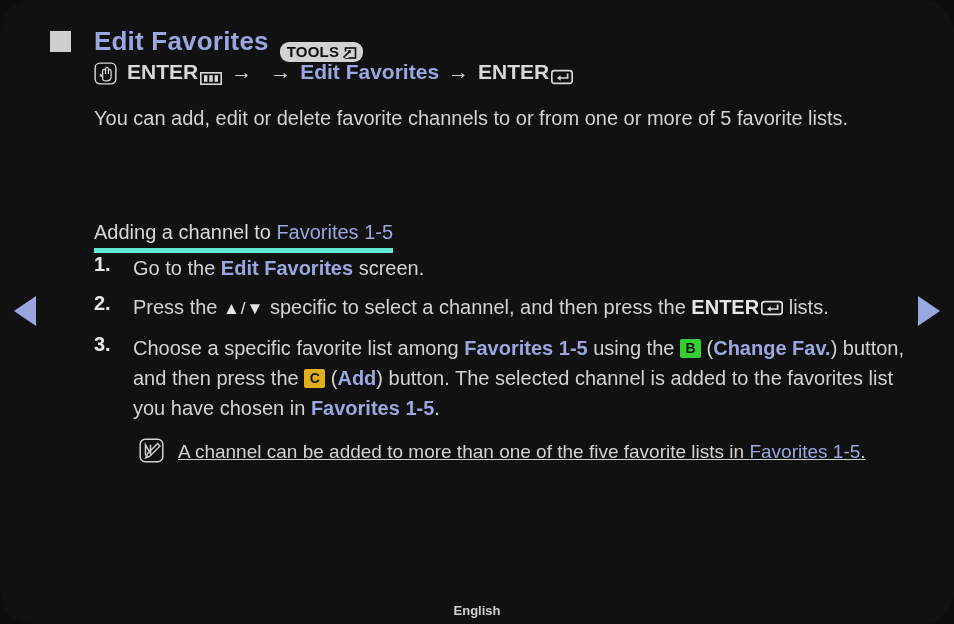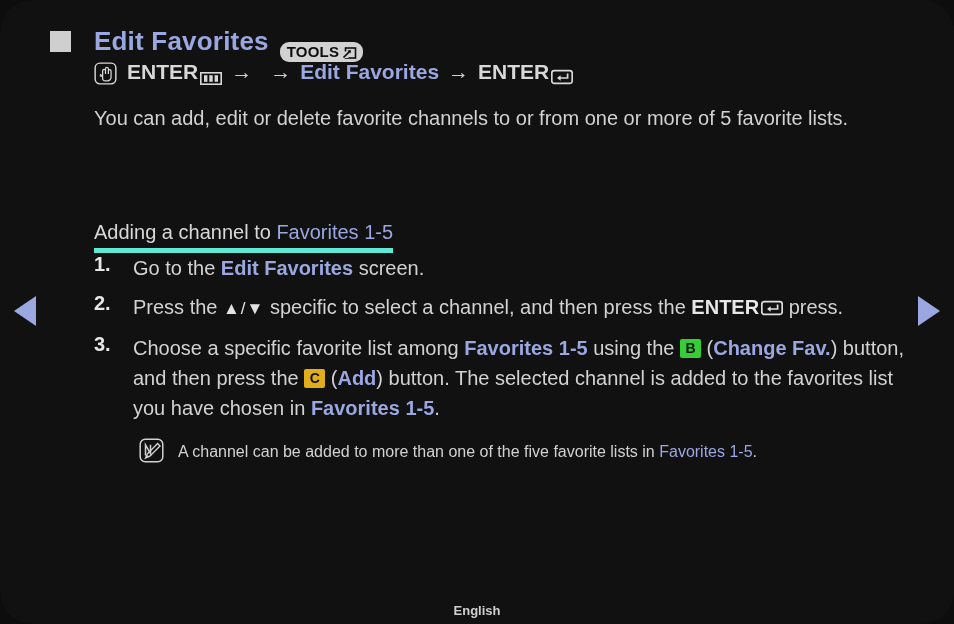--- a/index.html
+++ b/index.html
@@ -207,24 +207,25 @@
   }
   .note-icon {
     width: 25px;
     height: 25px;
     flex: 0 0 auto;
     margin-right: 14px;
     position: relative;
     top: 2px;
   }
   .note-body {
-    font-size: 16px;
+    font-size: 19px;
     line-height: 31px;
     color: #d2d2d2;
     flex: 1 1 auto;
+    text-decoration: underline;
   }
 
   .footer {
     position: absolute;
     left: 0;
     right: 0;
     top: 603px;
     text-align: center;
     font-size: 13px;
     font-weight: bold;
@@ -304,21 +305,21 @@
         </div>
       </div>
 
       <div class="step">
         <div class="step-num">2.</div>
         <div class="step-body">
           <span>Press the </span><span class="tri">▲/▼</span><span> specific to select a channel, and then press the </span><span class="white-b">ENTER</span><span class="key-enter"><svg viewBox="0 0 22 16" width="22" height="16">
                 <rect x="0.8" y="1.6" width="20.4" height="12.8" rx="2.4" ry="2.4" fill="none" stroke="#e0e0e0" stroke-width="1.7"></rect>
                 <path d="M16.6 4.4 L16.6 9 L7.6 9" fill="none" stroke="#e0e0e0" stroke-width="1.7"></path>
                 <path d="M9.6 6.2 L6 9 L9.6 11.8 Z" fill="#e0e0e0"></path>
-              </svg></span><span> press.</span>
+              </svg></span><span> lists.</span>
         </div>
       </div>
 
       <div class="step">
         <div class="step-num">3.</div>
         <div class="step-body">
           <span>Choose a specific favorite list among </span><span class="blue-b">Favorites 1-5</span><span> using the </span><span class="color-badge badge-b">B</span><span> (</span><span class="blue-b">Change Fav.</span><span>) button, and then press the </span><span class="color-badge badge-c">C</span><span> (</span><span class="blue-b">Add</span><span>) button. The selected channel is added to the favorites list you have chosen in </span><span class="blue-b">Favorites 1-5</span><span>.</span>
 
           <div class="note">
             <span class="note-icon">

